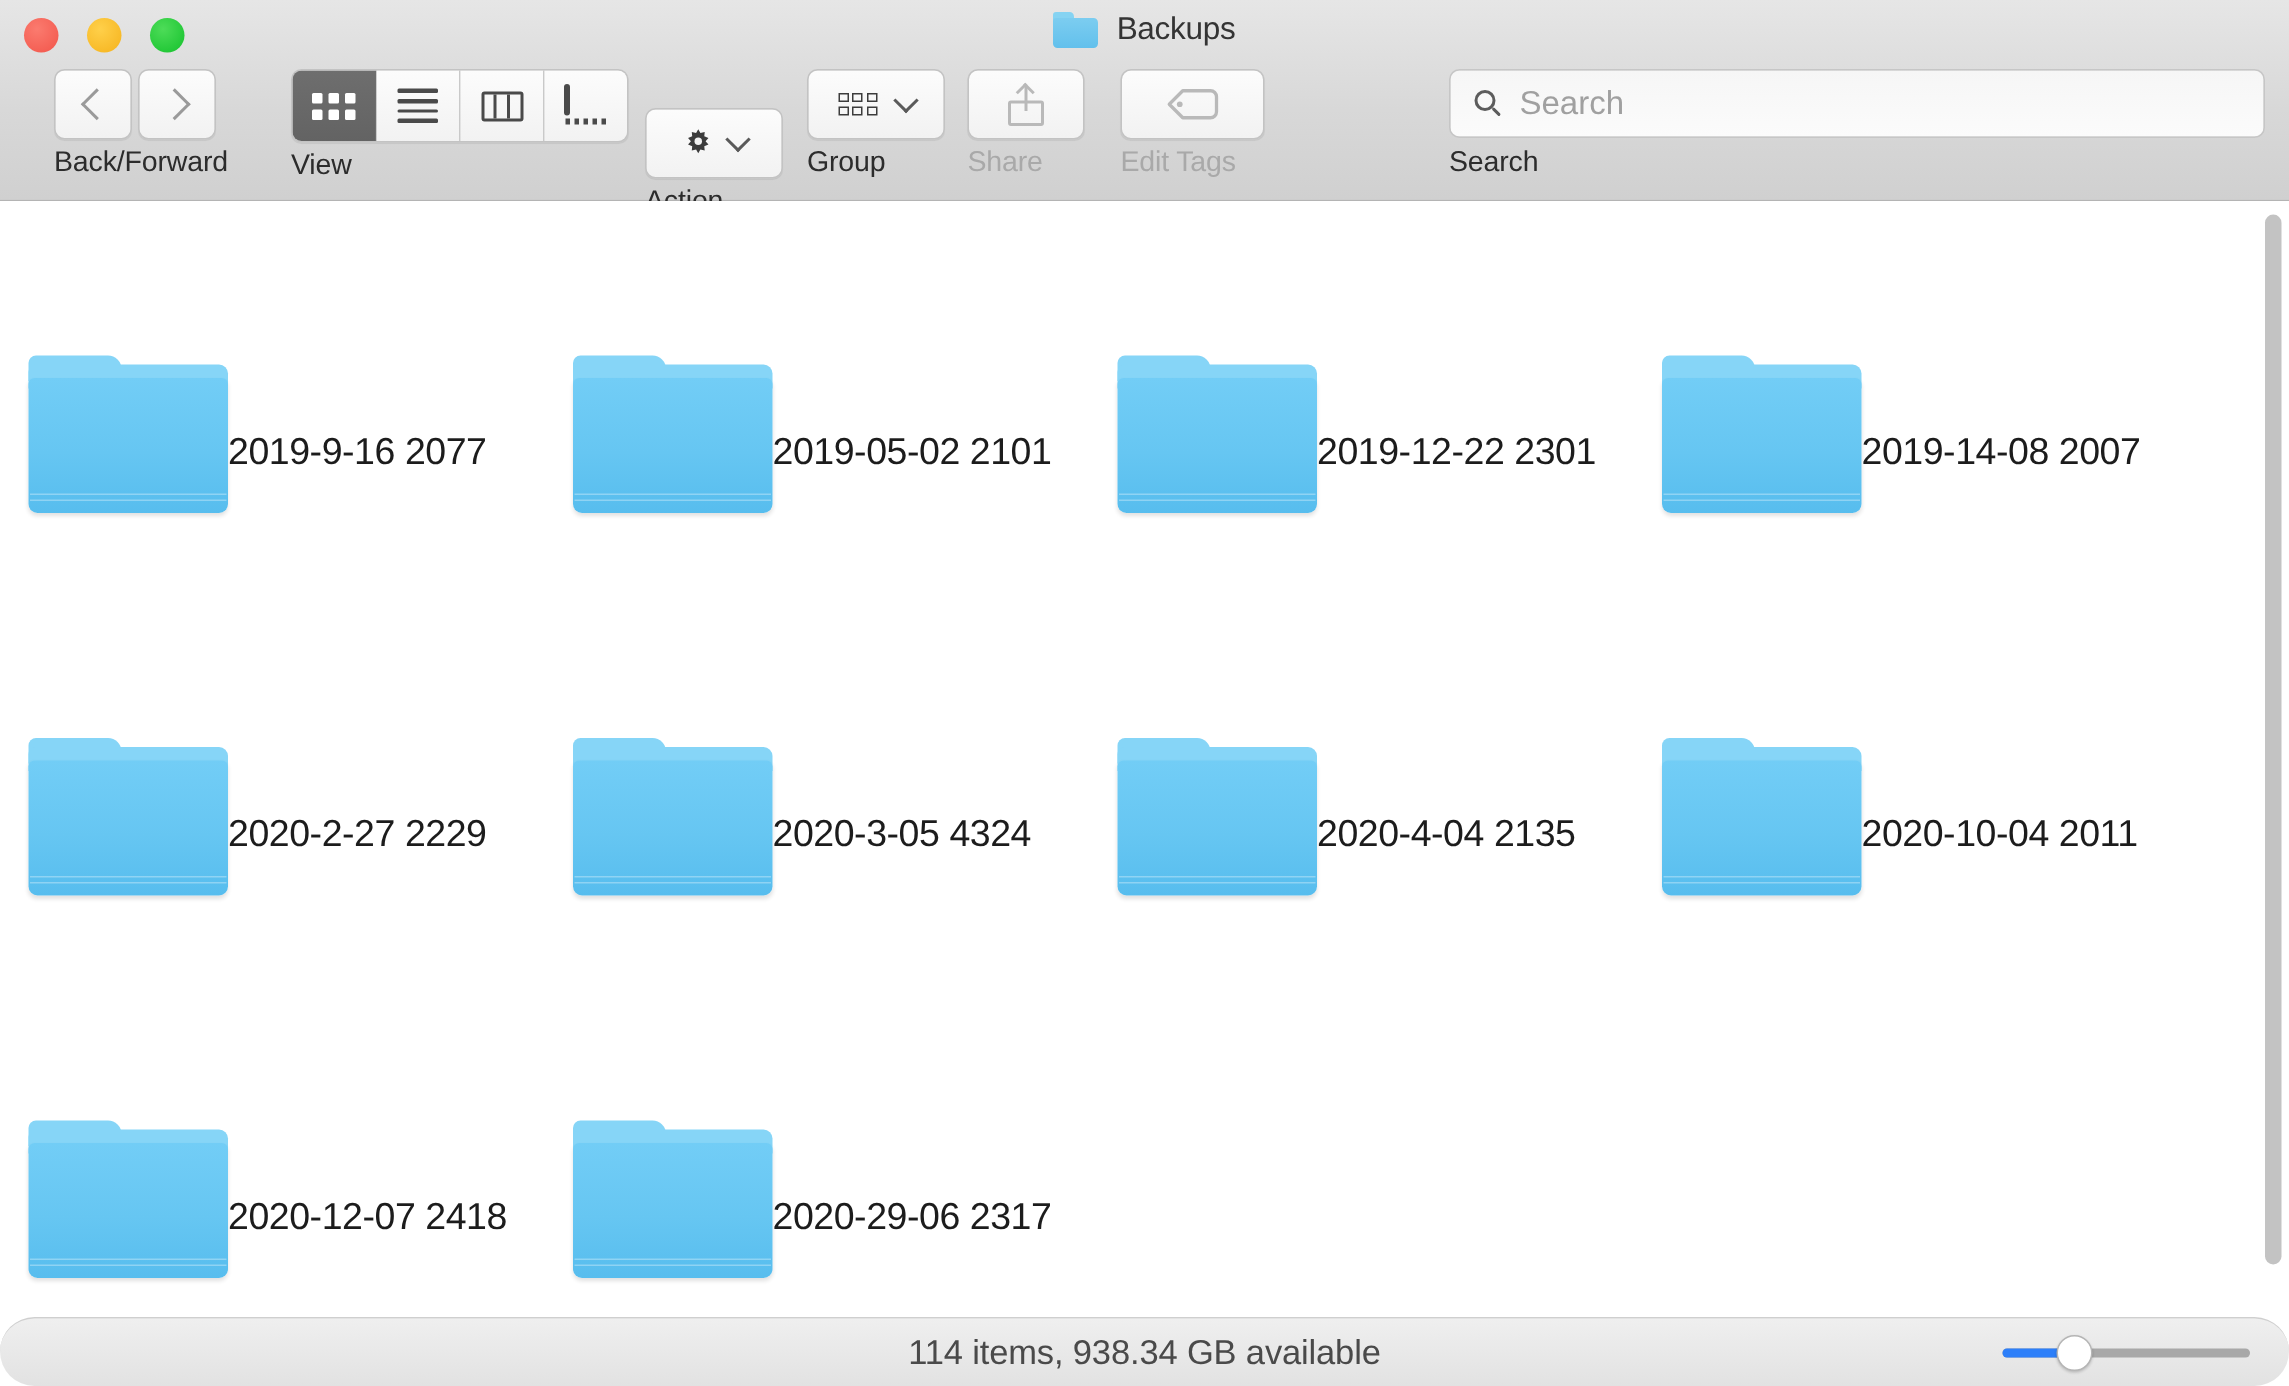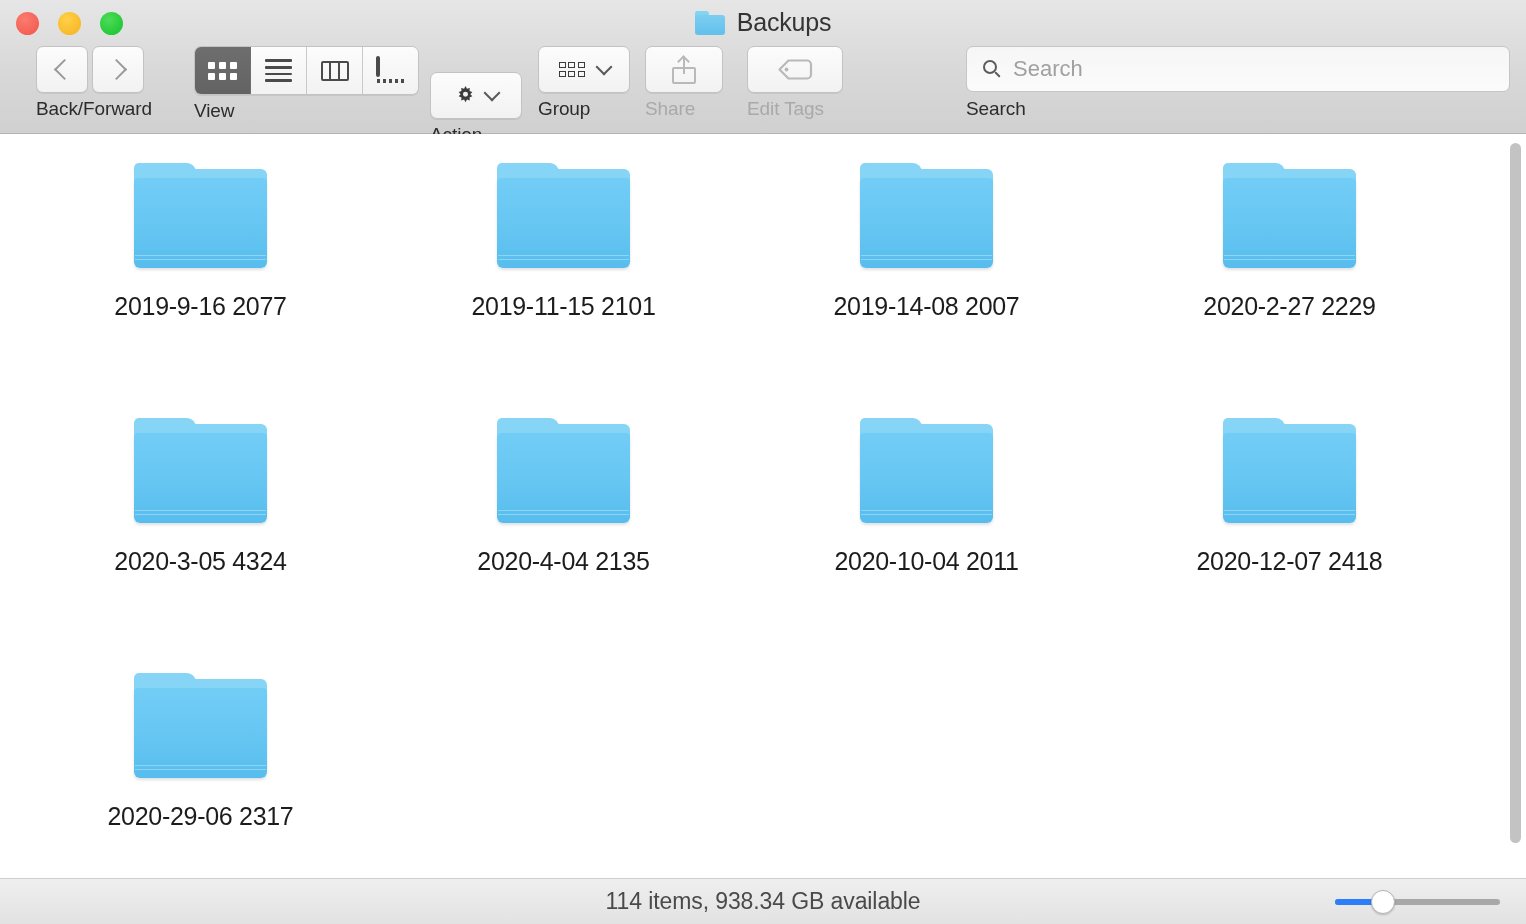--- a/index.html
+++ b/index.html
@@ -73,21 +73,21 @@
     border-radius: 2px 3px 0 0;
   }
   .title-folder .tf-body {
     position: absolute;
     left: 0; top: 4px;
     width: 30px; height: 20px;
     background: linear-gradient(to bottom, #7ccdf0, #62c0ec);
     border-radius: 2px 3px 3px 3px;
   }
   .title-text {
-    font-size: 25px;
+    font-size: 21px;
     color: #343434;
     letter-spacing: -0.2px;
   }
 
   
   .tb-group {
     position: absolute;
     top: 46px;
   }
   .tb-label {
@@ -285,21 +285,21 @@
   }
   .icon-grid {
     display: grid;
     grid-template-columns: repeat(4, 363px);
     padding-top: 29px;
     padding-left: 19px;
   }
   .icon-cell {
     height: 255px;
     display: flex;
-    flex-direction: column;
+    flex-direction: row;
     align-items: center;
   }
   .folder {
     position: relative;
     width: 133px;
     height: 107px;
   }
   .folder .f-tab {
     position: absolute;
     left: 0; top: 0;
@@ -362,20 +362,21 @@
     position: absolute;
     left: 0; bottom: 0;
     width: 1526px;
     height: 46px;
     background: linear-gradient(to bottom, #efefef, #e2e2e2);
     border-top: 1px solid #cfcfcf;
     box-sizing: border-box;
     display: flex;
     align-items: center;
     justify-content: center;
+    border-radius: 23px;
   }
   .status-text {
     font-size: 23px;
     color: #4a4a4a;
     letter-spacing: -0.1px;
   }
   .zoom-slider {
     position: absolute;
     right: 26px;
     top: 50%;
@@ -565,23 +566,33 @@
       </div>
 
       <div class="icon-cell">
         <span class="folder">
           <span class="f-tab"></span>
             <span class="f-back"></span>
             <span class="f-body"></span>
           <span class="f-line f-l1"></span>
             <span class="f-line f-l2"></span>
         </span>
-        <span class="icon-label">2019-11-15 2101</span>
-      </div>
-
+        <span class="icon-label">2019-05-02 2101</span>
+      </div>
+
+      <div class="icon-cell">
+        <span class="folder">
+          <span class="f-tab"></span>
+            <span class="f-back"></span>
+            <span class="f-body"></span>
+          <span class="f-line f-l1"></span>
+            <span class="f-line f-l2"></span>
+        </span>
+        <span class="icon-label">2019-12-22 2301</span>
+      </div>
 
       <div class="icon-cell">
         <span class="folder">
           <span class="f-tab"></span>
             <span class="f-back"></span>
             <span class="f-body"></span>
           <span class="f-line f-l1"></span>
             <span class="f-line f-l2"></span>
         </span>
         <span class="icon-label">2019-14-08 2007</span>

